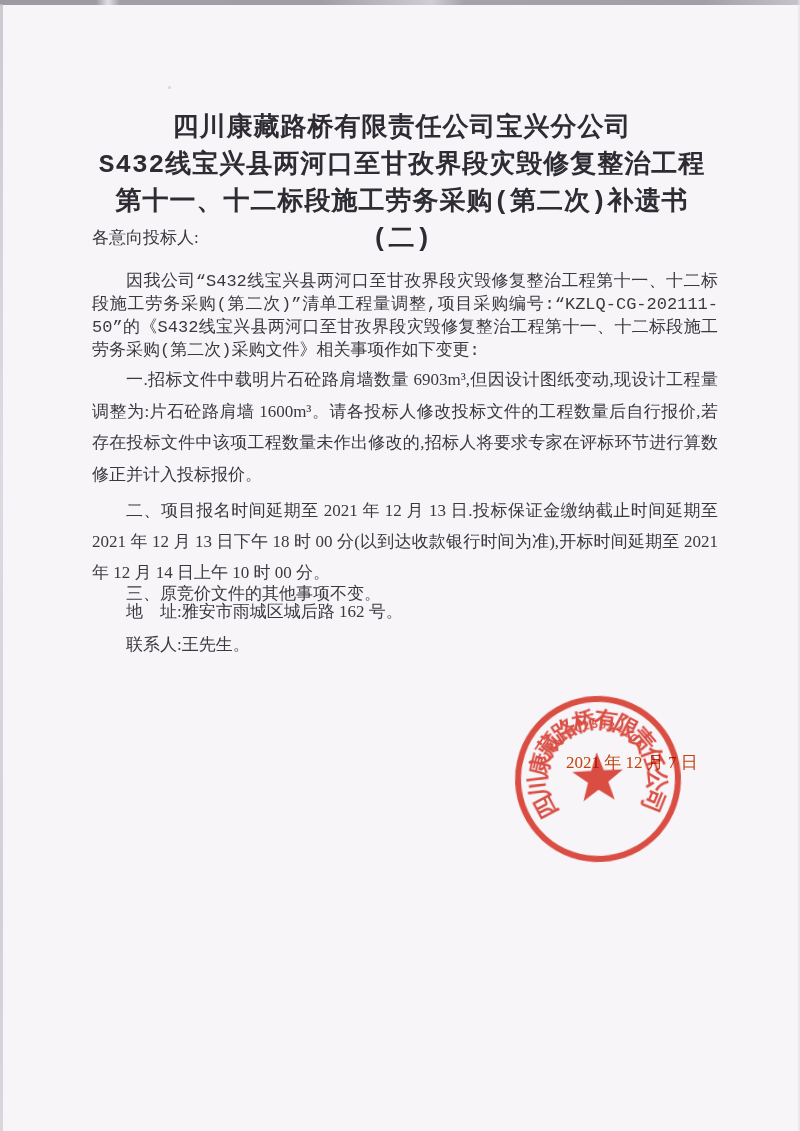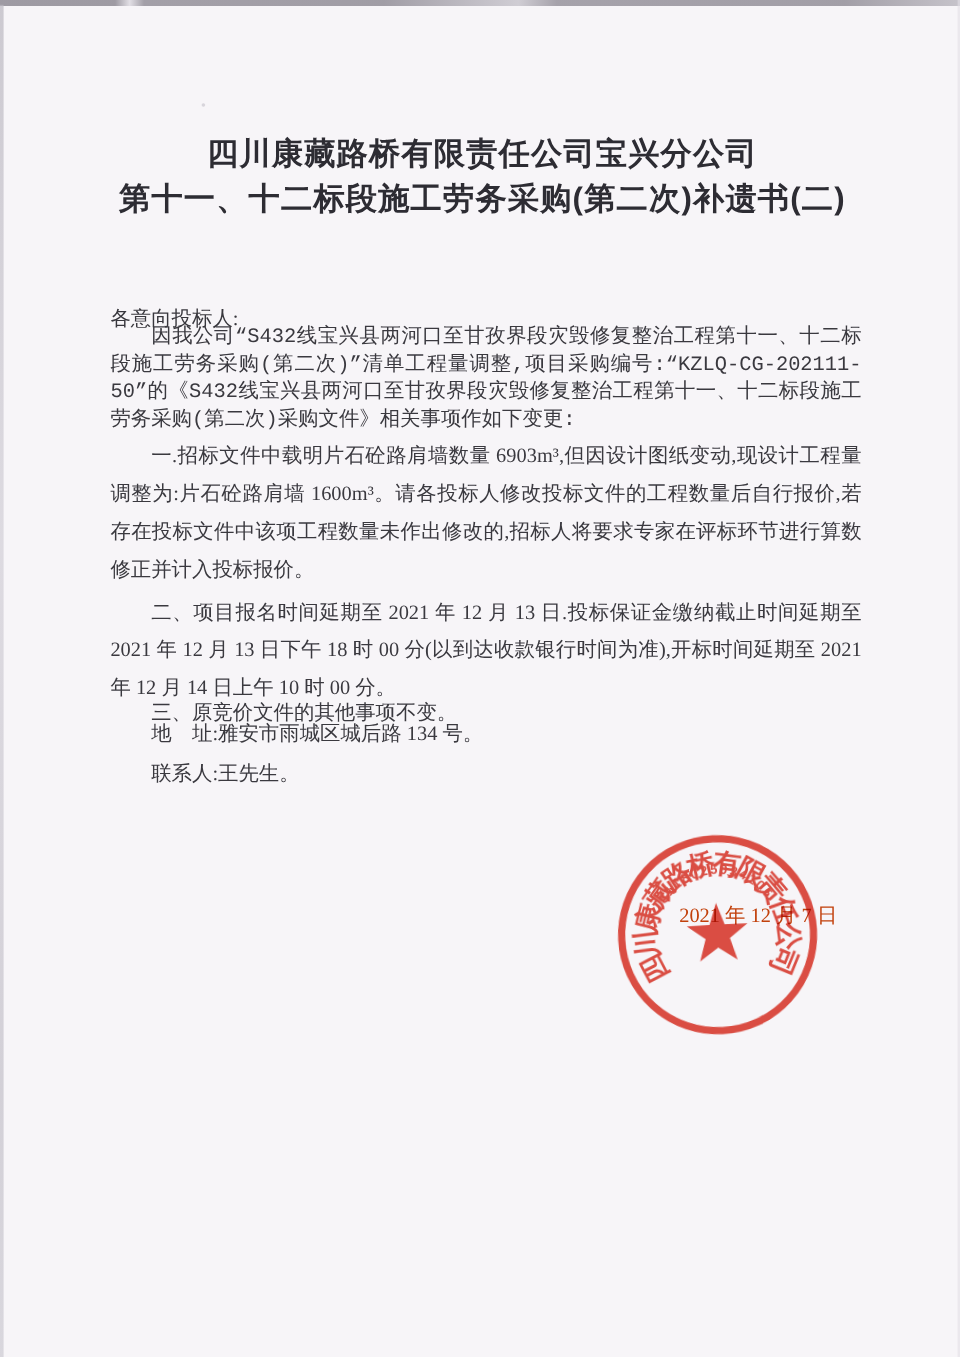--- a/index.html
+++ b/index.html
@@ -20,28 +20,28 @@
     background:linear-gradient(180deg,#bab7c0,#d2cfd7 40%,#c3c0c9 80%,#cccad2);
     opacity:.7;
   }
   .scan-edge-right{
     position:absolute;top:0;right:0;bottom:0;width:2px;background:#e3e0e6;opacity:.6;
   }
 
   .title-block{
     position:absolute;top:110px;left:86px;width:632px;
     text-align:center;
-    font-family:Liberation Sans, sans-serif;
+    font-family:Liberation Mono, monospace;
     font-weight:700;color:#2d2c33;
     font-size:26px;line-height:37px;
     letter-spacing:1px;
   }
   .salutation{
     position:absolute;top:226px;left:92px;width:626px;
-    font-size:17px;color:#38373d;margin-top:28px;
+    font-size:17px;color:#38373d;
   }
   .para{
     position:absolute;left:92px;width:626px;
     font-size:17px;color:#3a393f;
     text-align:justify;text-align-last:left;
     text-indent:2em;
   }
   .para-intro{top:253px;line-height:23px;font-family:Liberation Mono, monospace;}
   .para-one{top:347px;line-height:31.5px;}
   .para-two{top:467px;line-height:31px;margin-top:28px;}
@@ -78,32 +78,33 @@
 </head>
 <body>
 
 <div class="scan-edge-top"></div>
 <div class="scan-edge-left"></div>
 <div class="scan-edge-right"></div>
 <div class="speck" style="left:168px;top:86px;width:3px;height:3px;"></div>
 
 <div class="title-block">
   <div>四川康藏路桥有限责任公司宝兴分公司</div>
+  <div>S432线宝兴县两河口至甘孜界段灾毁修复整治工程</div>
   <div>第十一、十二标段施工劳务采购(第二次)补遗书(二)</div>
 </div>
 
 <div class="salutation">各意向投标人:</div>
 
 <p class="para para-intro">因我公司“S432线宝兴县两河口至甘孜界段灾毁修复整治工程第十一、十二标段施工劳务采购(第二次)”清单工程量调整,项目采购编号:“KZLQ-CG-202111-50”的《S432线宝兴县两河口至甘孜界段灾毁修复整治工程第十一、十二标段施工劳务采购(第二次)采购文件》相关事项作如下变更:</p>
 <p class="para para-one">一.招标文件中载明片石砼路肩墙数量 6903m³,但因设计图纸变动,现设计工程量调整为:片石砼路肩墙 1600m³。请各投标人修改投标文件的工程数量后自行报价,若存在投标文件中该项工程数量未作出修改的,招标人将要求专家在评标环节进行算数修正并计入投标报价。</p>
 <p class="para para-two">二、项目报名时间延期至 2021 年 12 月 13 日.投标保证金缴纳截止时间延期至 2021 年 12 月 13 日下午 18 时 00 分(以到达收款银行时间为准),开标时间延期至 2021 年 12 月 14 日上午 10 时 00 分。</p>
 <p class="para para-three">三、原竞价文件的其他事项不变。</p>
 
 <div class="contact-block">
-  <div class="contact-line">地　址:雅安市雨城区城后路 134 号。</div>
+  <div class="contact-line">地　址:雅安市雨城区城后路 162 号。</div>
   <div class="contact-line">联系人:王先生。</div>
 </div>
 
 <div class="date-line">2021 年 12 月 7 日</div>
 
 <div class="seal">
   <svg viewBox="0 0 200 200" xmlns="http://www.w3.org/2000/svg">
     <circle cx="100" cy="100" r="93" fill="none" stroke-width="7" stroke="#dd382b"></circle>
     <polygon points="100,69 107.3,90 129.5,90.4 111.8,103.8 118.2,125.1 100,112.4 81.8,125.1 88.2,103.8 70.5,90.4 92.7,90" fill="#dd382b"></polygon>
     <g class="seal-company-group" fill="#dd382b">

